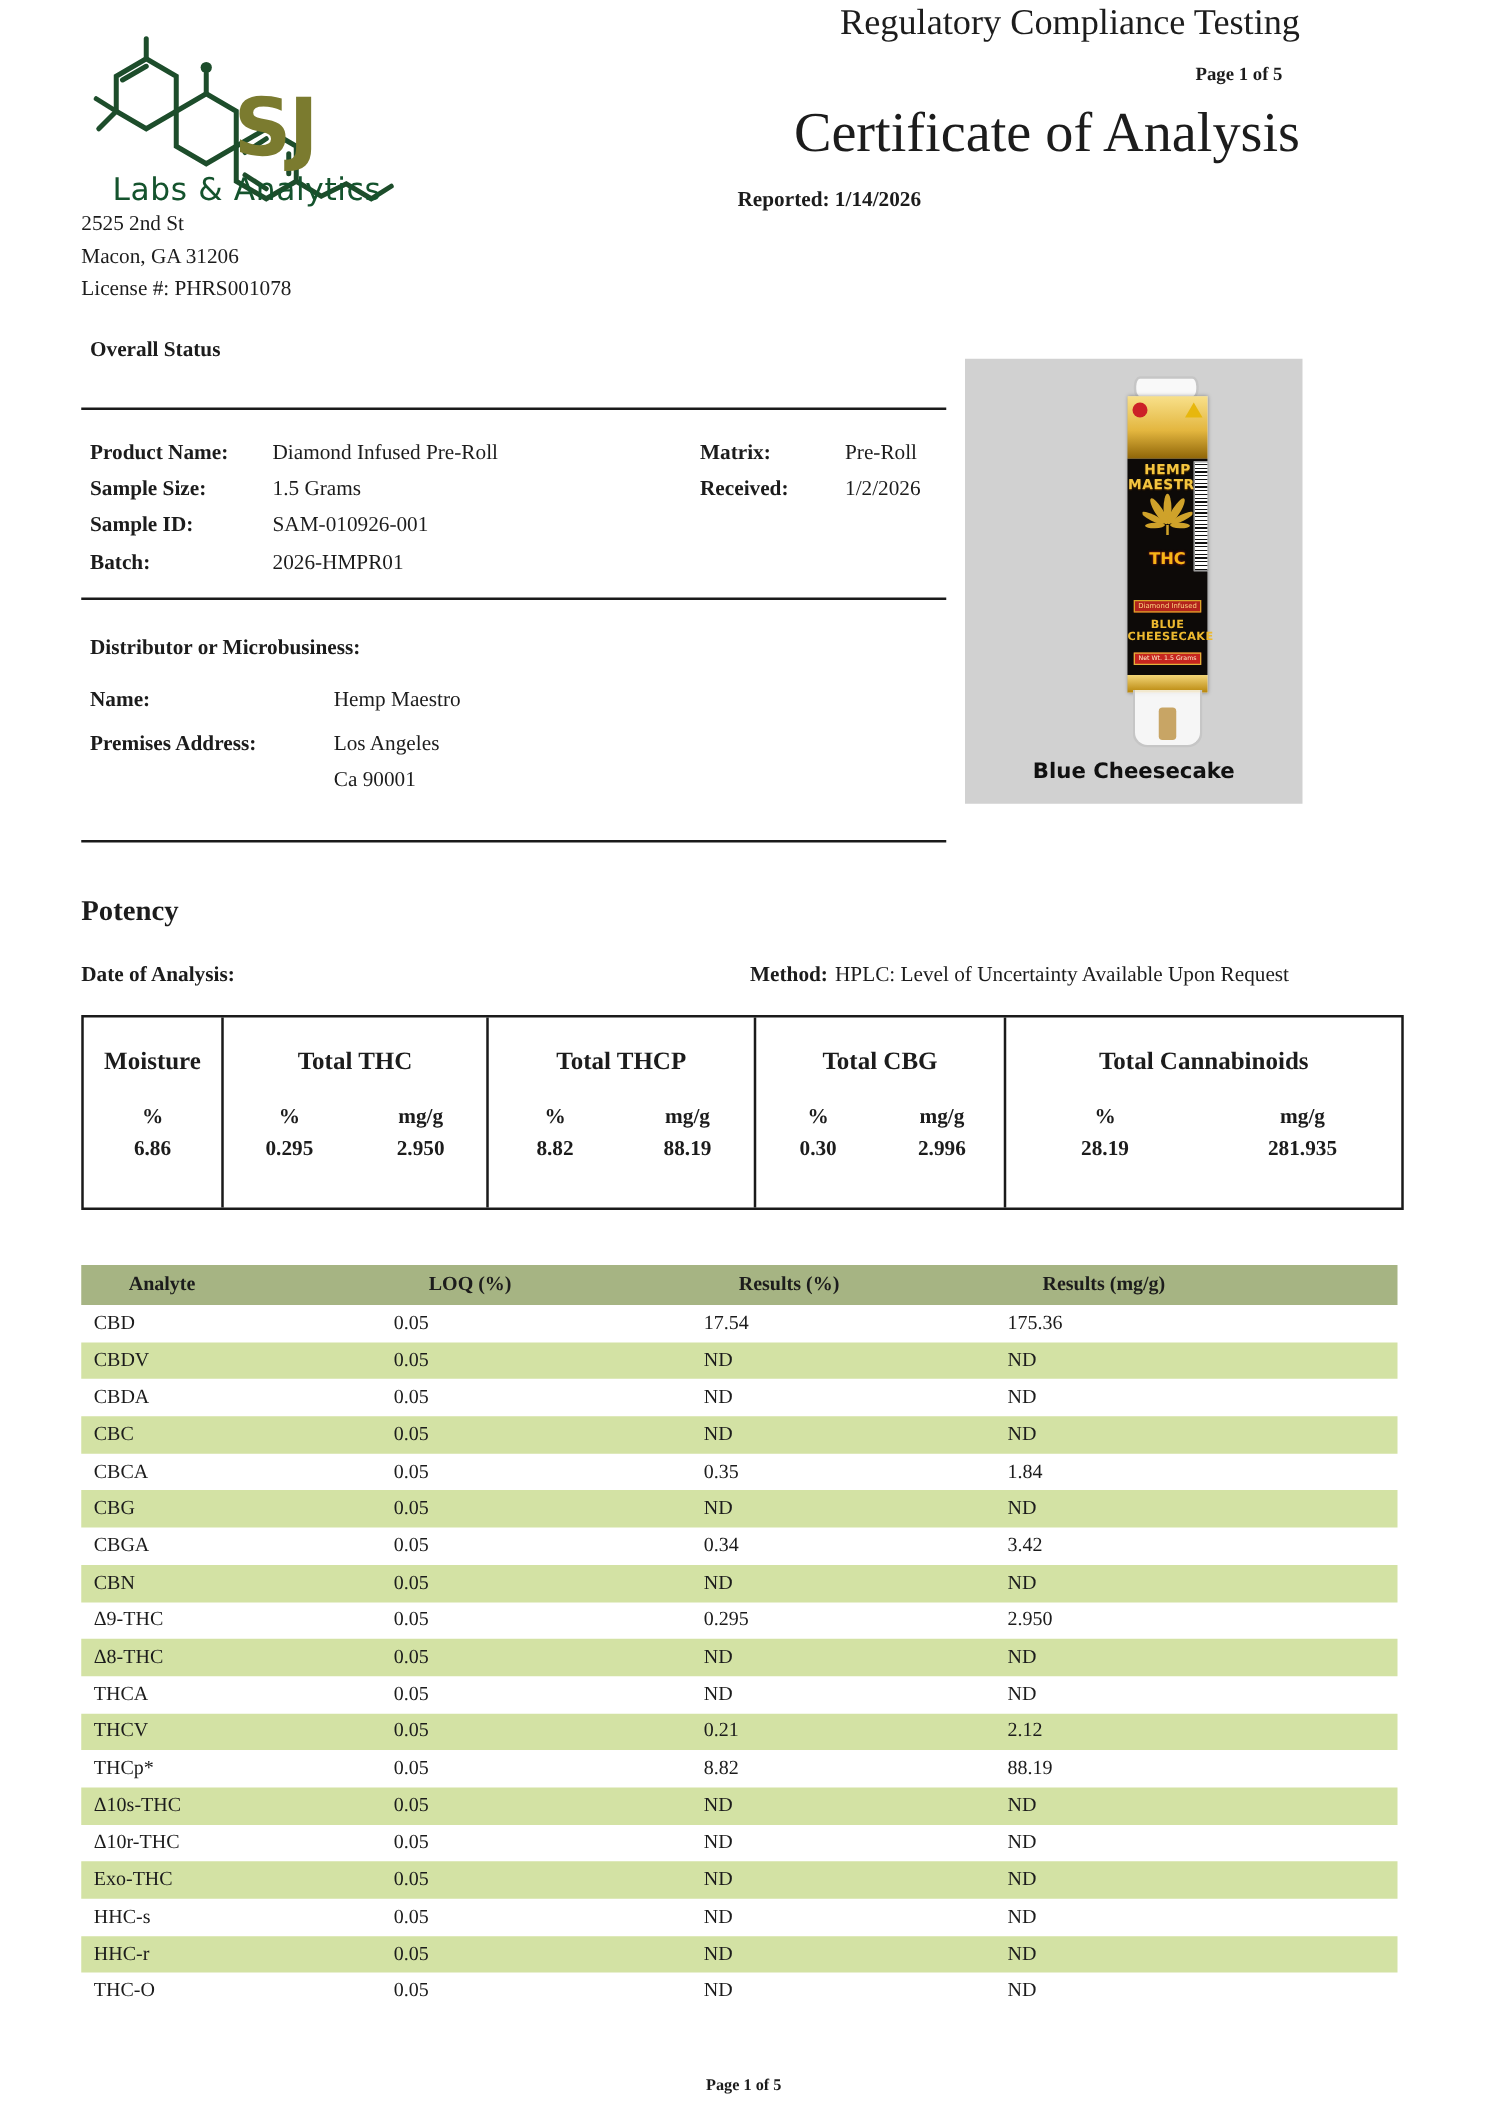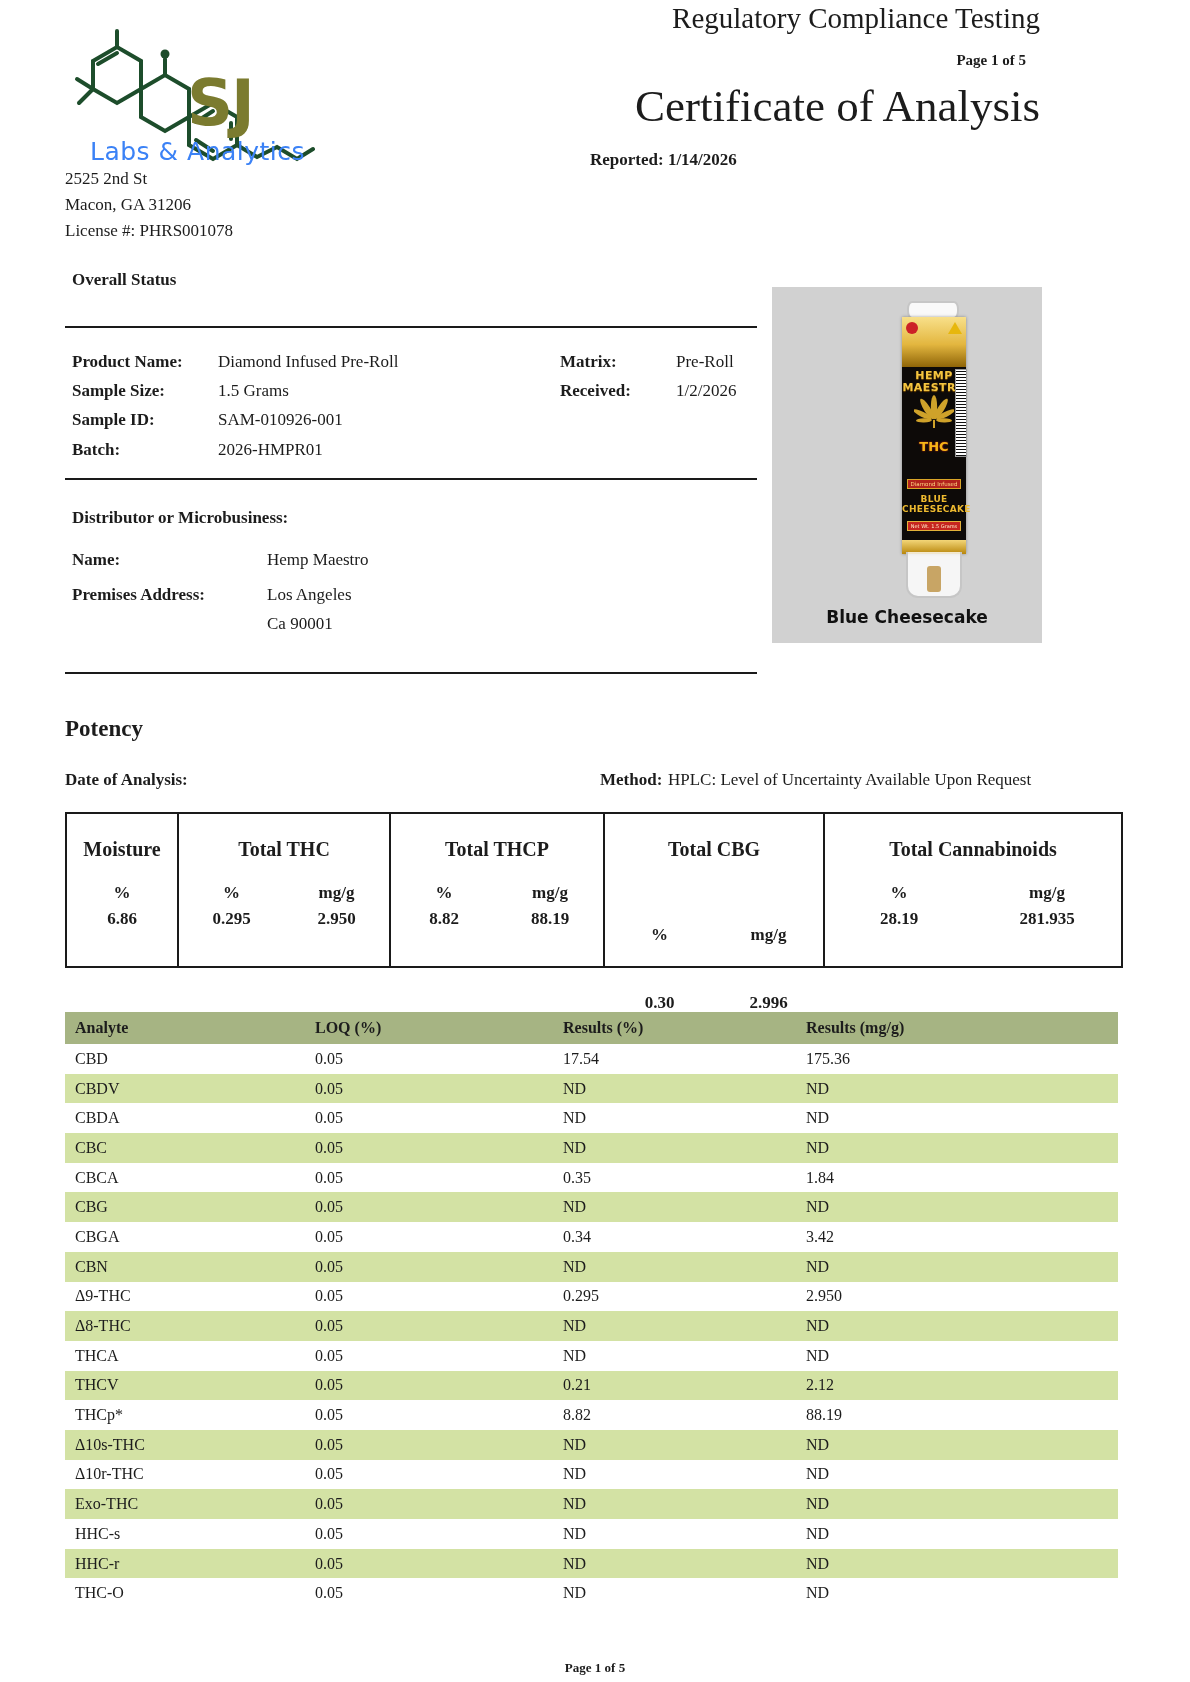--- a/index.html
+++ b/index.html
@@ -5,21 +5,21 @@
   html,body{margin:0;padding:0;background:#ffffff;}
   #page{position:relative;width:1190px;height:1682px;background:#fff;
         font-family:"Liberation Serif", serif;color:#1c1c1c;overflow:hidden;}
   .abs{position:absolute;}
   .b{font-weight:bold;}
   .hr{position:absolute;height:2px;background:#1a1a1a;}
 
   
   #logo-sj{font-family:"DejaVu Sans",sans-serif;font-weight:800;font-size:64px;
            color:#7b7b2f;letter-spacing:-2px;line-height:1;}
-  #logo-sub{font-family:"DejaVu Sans",sans-serif;font-size:25px;color:#3b82f6;letter-spacing:.5px;}
+  #logo-sub{font-family:"DejaVu Sans",sans-serif;font-size:25px;color:#14532d;letter-spacing:.5px;}
   #lab-address{font-size:17px;line-height:26px;}
 
   
   .hdr-top{font-size:29px;}
   .hdr-page{font-size:15px;font-weight:bold;}
   .hdr-main{font-size:45px;}
   .hdr-reported{font-size:17px;font-weight:bold;}
 
   .fld{font-size:17px;}
 
@@ -52,31 +52,31 @@
   .tip{position:absolute;left:50%;bottom:4px;transform:translateX(-50%);width:14px;height:26px;
        background:#c8a565;border-radius:3px;}
   .caption{position:absolute;left:0;right:0;bottom:16px;text-align:center;
            font-family:"DejaVu Sans",sans-serif;font-weight:bold;font-size:17px;color:#111;}
 
   
   #ptable{position:absolute;left:65px;top:812px;width:1058px;height:156px;
           border:2px solid #1a1a1a;box-sizing:border-box;display:flex;}
   .pcol{border-right:2px solid #1a1a1a;box-sizing:border-box;display:flex;flex-direction:column;padding-top:24px;}
   .pcol:last-child{border-right:none;}
-  .pc0{width:112px;} .pc1{width:212px;} .pc2{width:214px;} .pc3{width:220px;gap:42px;} .pc4{flex:1;}
+  .pc0{width:112px;} .pc1{width:212px;} .pc2{width:214px;} .pc3{width:200px;} .pc4{flex:1;}
   .ptitle{text-align:center;font-weight:bold;font-size:20px;}
   .pduo{display:flex;font-weight:bold;font-size:17px;margin-top:22px;}
   .pduo span{width:50%;text-align:center;}
   .pduo.single span{width:100%;}
   .pvals{margin-top:6px;}
 
   
   #rtable{position:absolute;left:65px;top:1012px;width:1053px;font-size:16px;}
   .ath{display:grid;grid-template-columns:250px 248px 243px 312px;height:32px;align-items:center;
-       background:#a6b483;font-weight:bold;}
+       background:#a6b483;font-weight:bold;padding-left:28px;}
   .ath div:first-child{padding-left:10px;}
   .atr{display:grid;grid-template-columns:250px 248px 243px 312px;height:29.7px;align-items:center;}
   .atr div:first-child{padding-left:10px;}
   #atbody .atr:nth-child(even){background:#d3e2a4;}
 
   #footer{position:absolute;left:0;right:0;top:1660px;text-align:center;font-size:13px;font-weight:bold;}
 </style>
 </head>
 <body>
 

